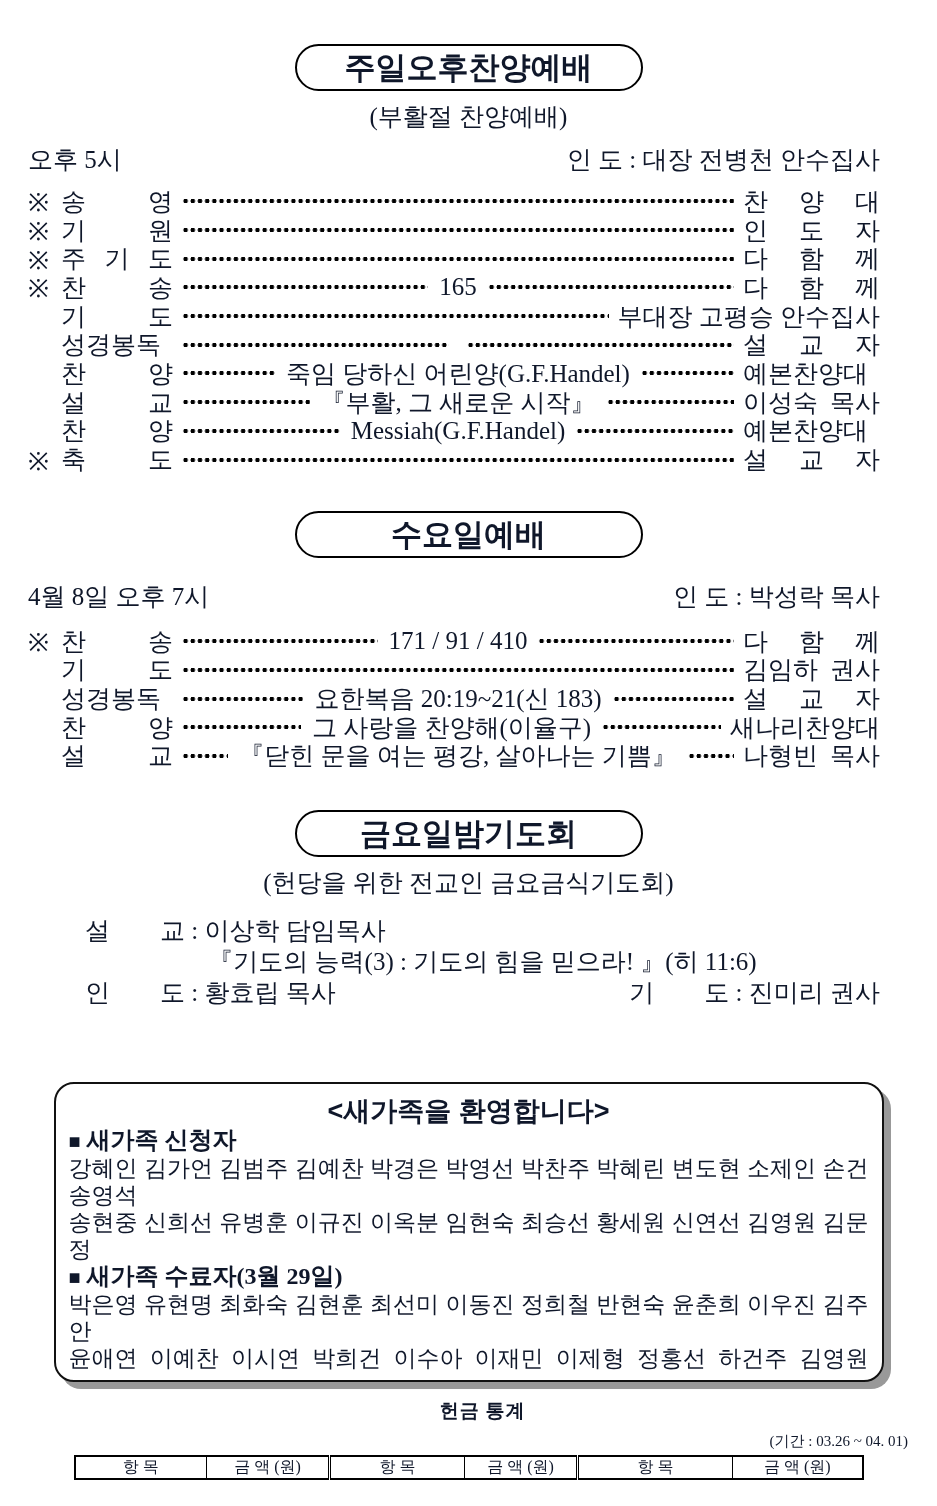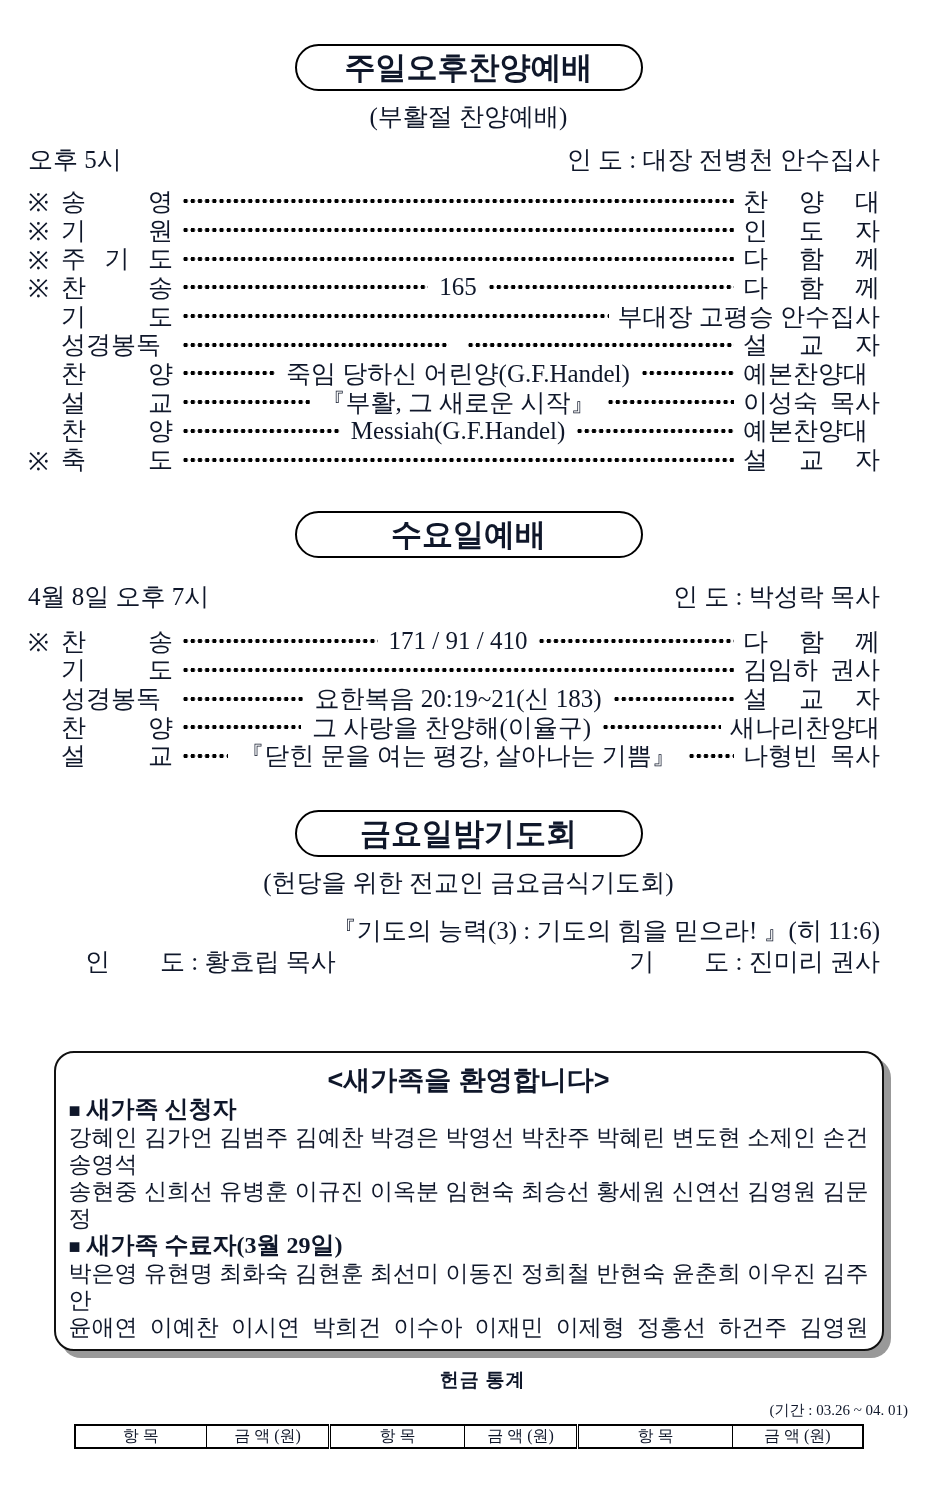--- a/index.html
+++ b/index.html
@@ -25,21 +25,21 @@
     text-align:justify;text-align-last:justify;
   }
   .dots{
     flex:1 1 0;min-width:6px;height:6px;margin:0 9px;align-self:center;
     background-image:radial-gradient(circle,#000 2px,transparent 2.5px);
     background-size:7.2px 6px;background-repeat:repeat-x;background-position:left center;
   }
   .scenter{flex:none;padding:0 2px;}
   .sright{flex:none;display:inline-block;min-width:137px;text-align:justify;text-align-last:justify;}
   .fline{display:flex;justify-content:space-between;padding:0 57px 0 85px;font-size:25px;height:31px;align-items:center;white-space:nowrap;}
-  .fline.deep{justify-content:flex-end;}
+  .fline.deep{justify-content:center;}
   .wbox{
     width:800px;margin:74px auto 0;border:2px solid #111;border-radius:20px;
     box-shadow:7px 7px 0 #999;padding:11px 13px 8px;background:#fff;
   }
   .wtitle{
     text-align:center;font-family:"Liberation Sans","DejaVu Sans",sans-serif;
     font-weight:bold;font-size:27px;line-height:32px;
   }
   .wheading{font-size:24px;font-weight:bold;line-height:27px;}
   .wheading .bullet{font-size:20px;margin-right:6px;}
@@ -186,20 +186,23 @@
           <span class="dots"></span>
           <span class="sright">나형빈 목사</span>
         </div>
       </div>
   </section>
 
   <section>
     <div class="pill" style="margin-top:40px">금요일밤기도회</div>
     <div class="subtitle">(헌당을 위한 전교인 금요금식기도회)</div>
     <div style="margin-top:16px">
+        <div class="fline">
+          <span>설　　교 : 이상학 담임목사</span>
+        </div>
         <div class="fline deep">
           <span>『기도의 능력(3) : 기도의 힘을 믿으라! 』(히 11:6)</span>
         </div>
         <div class="fline">
           <span>인　　도 : 황효립 목사</span>
           <span>기　　도 : 진미리 권사</span>
         </div>
       </div>
   </section>
 

